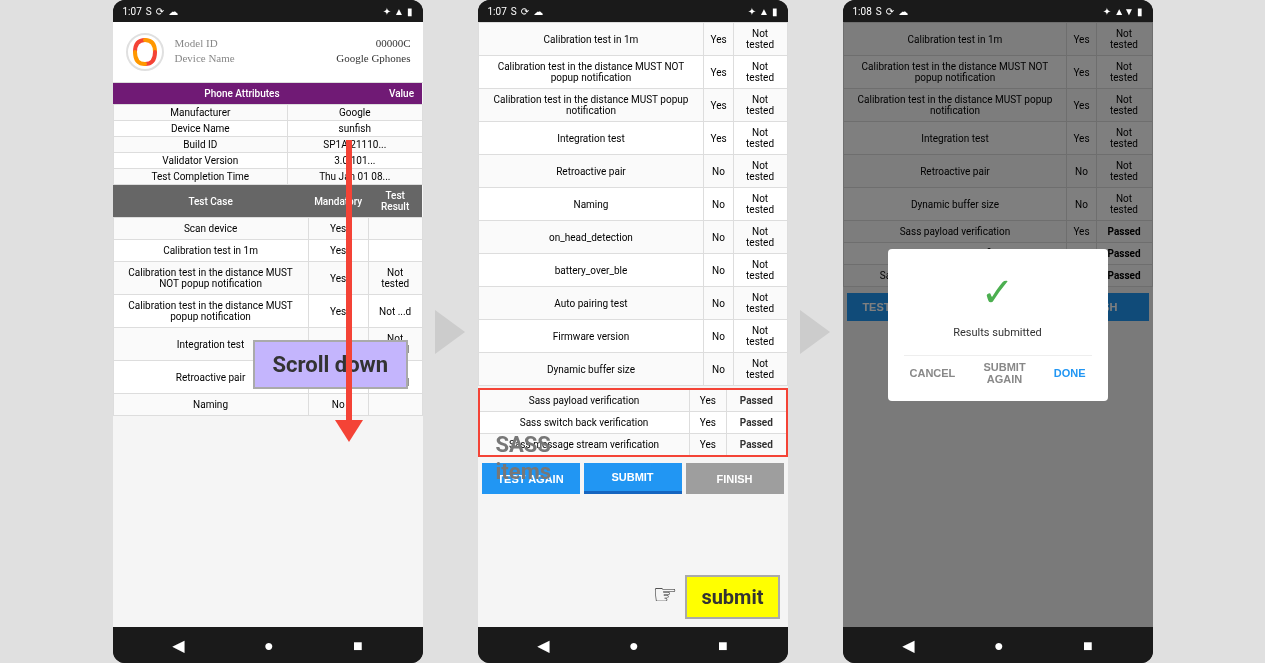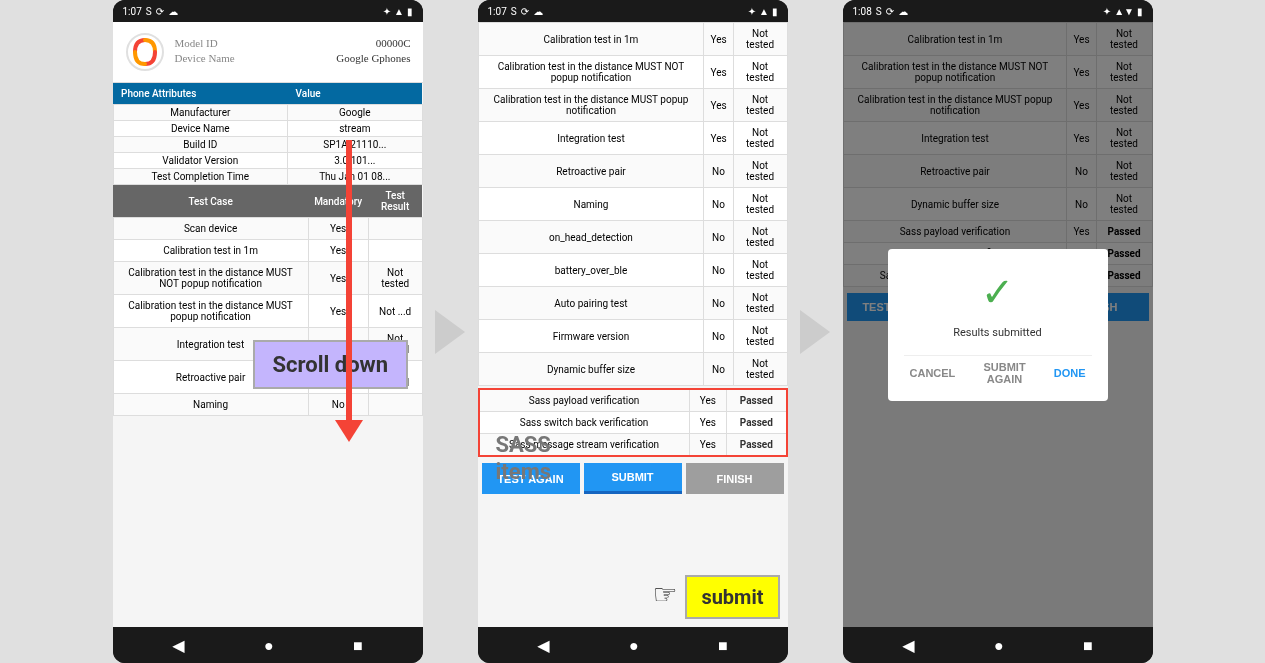--- a/index.html
+++ b/index.html
@@ -71,24 +71,24 @@
     .device-info-label { color: #888; }
     .device-info-value { font-weight: 500; color: #333; }
 
     
     .attr-table {
       width: 100%;
       border-collapse: collapse;
       font-size: 10px;
     }
     .attr-table th {
-      background: #0369a1;
+      background: #701a75;
       color: white;
       padding: 5px 8px;
-      text-align: left;
+      text-align: right;
       font-weight: 500;
     }
     .attr-table td {
       padding: 2px 8px;
       border: 1px solid #ddd;
       text-align: center;
       background: white;
     }
     .attr-table tr:nth-child(odd) td { background: #fafafa; }
 
@@ -359,21 +359,21 @@
             <th>Value</th>
           </tr>
         </thead>
         <tbody>
           <tr>
               <td>Manufacturer</td>
               <td>Google</td>
             </tr>
           <tr>
               <td>Device Name</td>
-              <td>stream</td>
+              <td>sunfish</td>
             </tr>
           <tr>
               <td>Build ID</td>
               <td>SP1A.21110...</td>
             </tr>
           <tr>
               <td>Validator Version</td>
               <td>3.0.101...</td>
             </tr>
           <tr>

